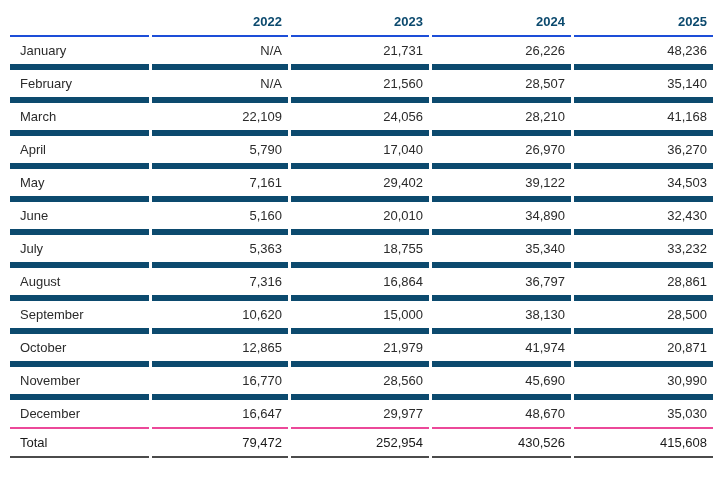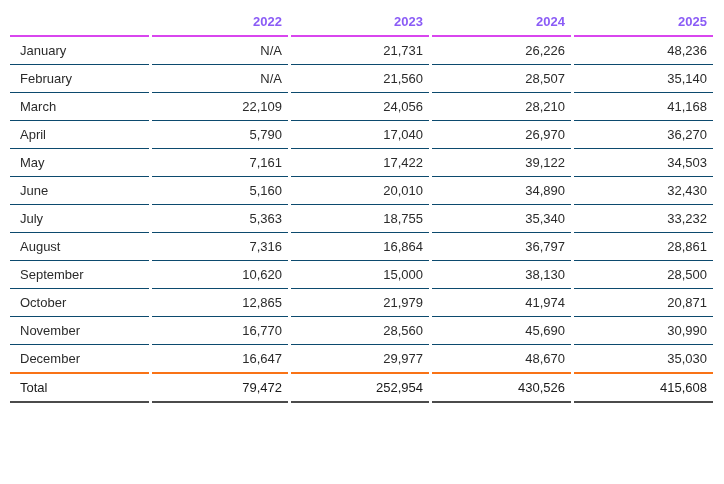--- a/index.html
+++ b/index.html
@@ -25,36 +25,36 @@
   th, td {
     font-size: 13px;
     line-height: 15px;
     color: #2b2b2b;
     padding: 6px 6px 6px 10px;
     white-space: nowrap;
     overflow: hidden;
   }
   thead th {
     font-weight: bold;
-    color: #8b5cf6;
-    border-bottom: 2px solid #d946ef;
+    color: #0c4a6e;
+    border-bottom: 2px solid #1d4ed8;
     padding-top: 4px;
     padding-bottom: 6px;
   }
   thead th.num, td.num {
     text-align: right;
   }
   th.month-col, td.month-cell {
     text-align: left;
   }
   tbody td {
-    border-bottom: 1px solid #0c4a6e;
+    border-bottom: 6px solid #0c4a6e;
   }
   tbody tr:last-child td {
-    border-bottom: 2px solid #f97316;
+    border-bottom: 2px solid #ec4899;
   }
   tfoot td {
     font-weight: normal;
     color: #1a1a1a;
     border-bottom: 2px solid #4b4b4b;
   }
   p.source {
     width: 709px;
     margin: 13px 0 0 1px;
     font-size: 11px;
@@ -109,21 +109,21 @@
         <tr>
           <td class="month-cell">April</td>
           <td class="num">5,790</td>
           <td class="num">17,040</td>
           <td class="num">26,970</td>
           <td class="num">36,270</td>
         </tr>
         <tr>
           <td class="month-cell">May</td>
           <td class="num">7,161</td>
-          <td class="num">17,422</td>
+          <td class="num">29,402</td>
           <td class="num">39,122</td>
           <td class="num">34,503</td>
         </tr>
         <tr>
           <td class="month-cell">June</td>
           <td class="num">5,160</td>
           <td class="num">20,010</td>
           <td class="num">34,890</td>
           <td class="num">32,430</td>
         </tr>

